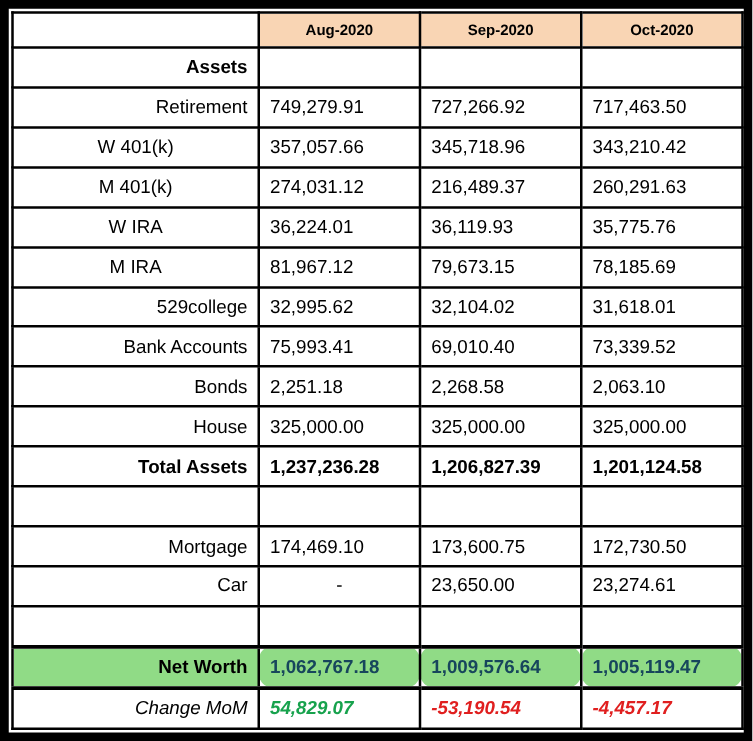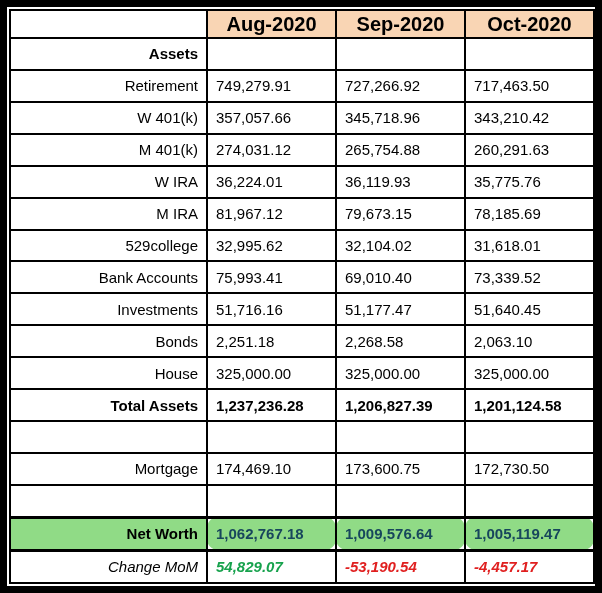--- a/index.html
+++ b/index.html
@@ -32,29 +32,29 @@
     font-weight: 400;
     height: 26px;
     background: #fff;
   }
   
   tr.header th.corner { background: #fff; }
   tr.header th.month {
     background: var(--header-bg, #F9D5B4);
     font-weight: 700;
     text-align: center;
-    font-size: 20px;
+    font-size: 12px;
   }
   
   td.label { text-align: right; }
   td.num   { text-align: left; }
   td.num.dash { text-align: center; }
   
   tr.section td.label { font-weight: 700; }
-  tr.subitem td.label { text-align: right; }
+  tr.subitem td.label { text-align: center; }
   tr.total td { font-weight: 700; }
   tr.networth td {
     background: var(--net-worth-bg, #90DB86);
     font-weight: 700;
     border-top-width: 3px;
     border-bottom-width: 3px;
   }
   tr.networth td.num { color: var(--net-worth-text, #17465C); border-radius: 11px; }
   tr.change td { font-style: italic; margin-top: 45px; }
   tr.change td.num { font-weight: 700; }
@@ -95,21 +95,21 @@
         </tr>
         <tr class="subitem">
           <td class="label">W 401(k)</td>
           <td class="num">357,057.66</td>
           <td class="num">345,718.96</td>
           <td class="num">343,210.42</td>
         </tr>
         <tr class="subitem">
           <td class="label">M 401(k)</td>
           <td class="num">274,031.12</td>
-          <td class="num">265,754.88</td>
+          <td class="num">216,489.37</td>
           <td class="num">260,291.63</td>
         </tr>
         <tr class="subitem">
           <td class="label">W IRA</td>
           <td class="num">36,224.01</td>
           <td class="num">36,119.93</td>
           <td class="num">35,775.76</td>
         </tr>
         <tr class="subitem">
           <td class="label">M IRA</td>
@@ -121,26 +121,20 @@
           <td class="label">529college</td>
           <td class="num">32,995.62</td>
           <td class="num">32,104.02</td>
           <td class="num">31,618.01</td>
         </tr>
         <tr class="item">
           <td class="label">Bank Accounts</td>
           <td class="num">75,993.41</td>
           <td class="num">69,010.40</td>
           <td class="num">73,339.52</td>
-        </tr>
-        <tr class="item">
-          <td class="label">Investments</td>
-          <td class="num">51,716.16</td>
-          <td class="num">51,177.47</td>
-          <td class="num">51,640.45</td>
         </tr>
         <tr class="item">
           <td class="label">Bonds</td>
           <td class="num">2,251.18</td>
           <td class="num">2,268.58</td>
           <td class="num">2,063.10</td>
         </tr>
         <tr class="item">
           <td class="label">House</td>
           <td class="num">325,000.00</td>
@@ -158,20 +152,26 @@
           <td class="num"></td>
           <td class="num"></td>
           <td class="num"></td>
         </tr>
         <tr class="item">
           <td class="label">Mortgage</td>
           <td class="num">174,469.10</td>
           <td class="num">173,600.75</td>
           <td class="num">172,730.50</td>
         </tr>
+        <tr class="item">
+          <td class="label">Car</td>
+          <td class="num dash">-</td>
+          <td class="num">23,650.00</td>
+          <td class="num">23,274.61</td>
+        </tr>
         <tr class="spacer">
           <td class="label"></td>
           <td class="num"></td>
           <td class="num"></td>
           <td class="num"></td>
         </tr>
         <tr class="networth">
           <td class="label">Net Worth</td>
           <td class="num">1,062,767.18</td>
           <td class="num">1,009,576.64</td>

